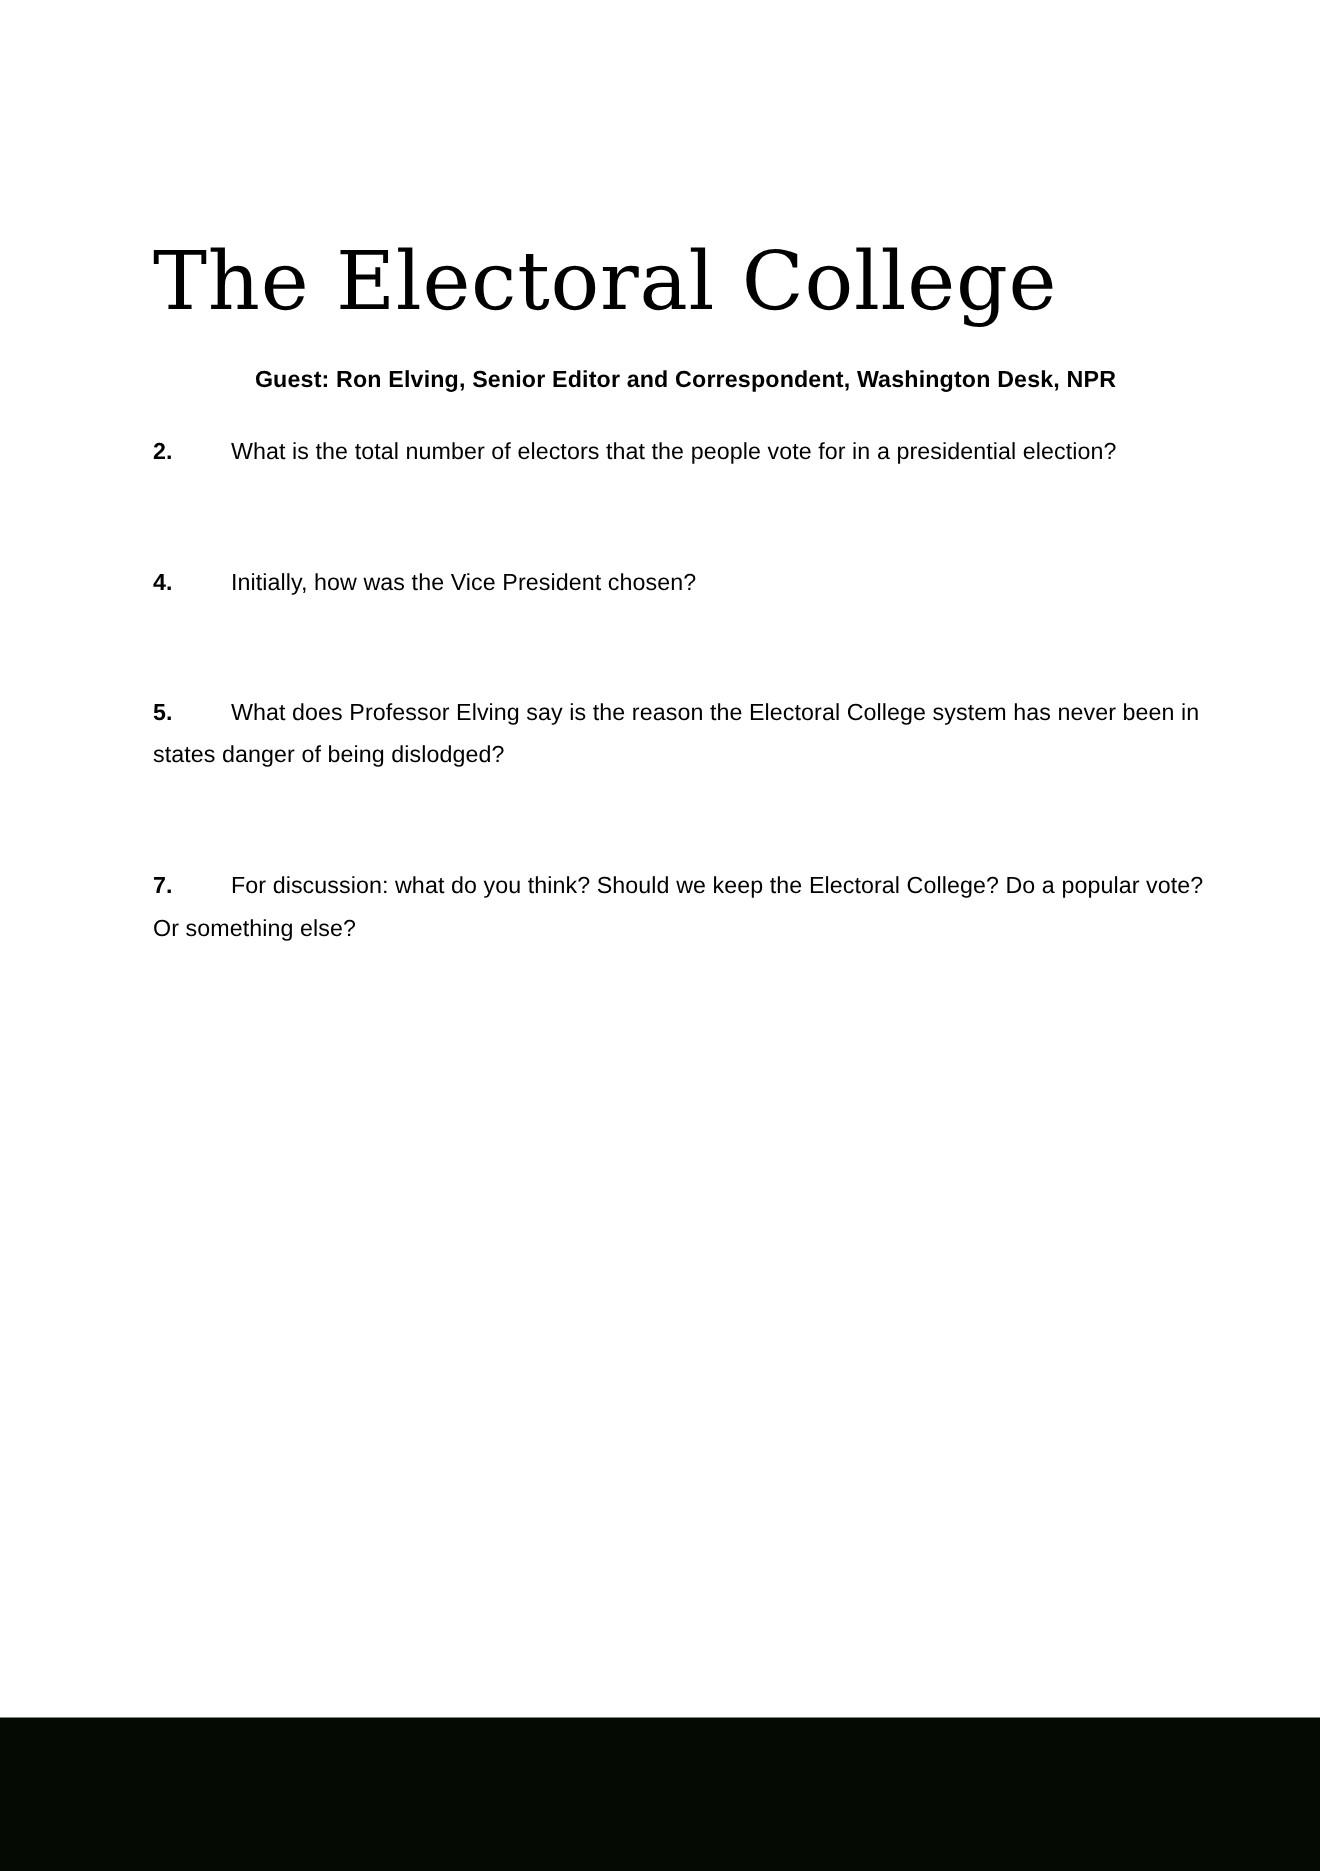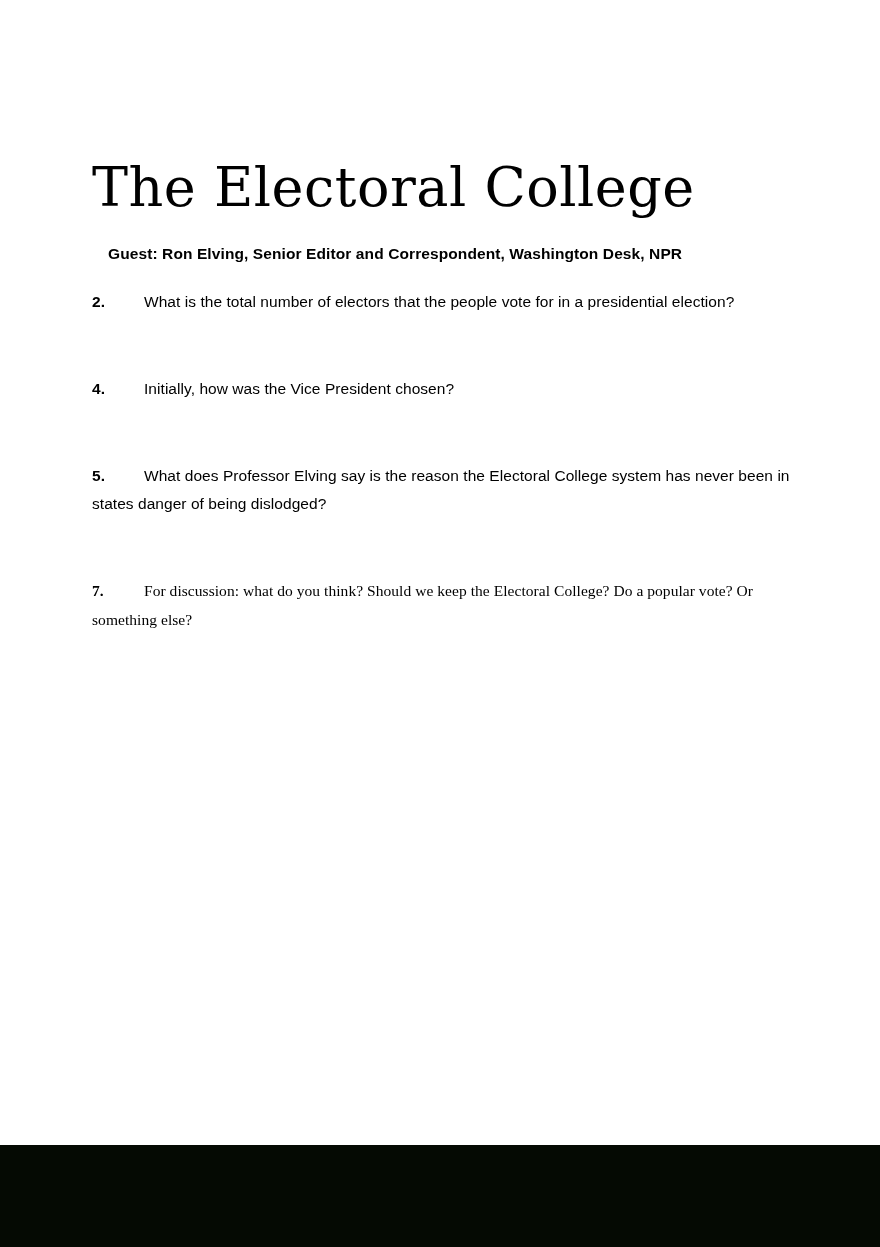--- a/index.html
+++ b/index.html
@@ -18,49 +18,49 @@
   .page {
     position: absolute;
     left: 0;
     top: 0;
     width: 880px;
     height: 1247px;
     background: #ffffff;
   }
   .content {
     position: absolute;
-    left: 92px;
+    left: 102px;
     top: 160px;
     width: 706px;
   }
   .doc-title {
     font-family: "DejaVu Serif", "Liberation Serif", serif;
     font-size: 54px;
     font-weight: 400;
     line-height: 1.05;
     letter-spacing: 0.5px;
     margin: 0 0 26px 0;
     color: #000000;
   }
   .guest-line {
     font-size: 15.5px;
     font-weight: bold;
     line-height: 1.4;
-    margin: 0 0 24px 16px;
+    margin: 0 0 24px 4px;
     letter-spacing: 0.1px;
+    text-align: center;
   }
   .qa-item {
     margin: 0 0 58px 0;
     font-size: 15.5px;
     line-height: 1.85;
     letter-spacing: 0.05px;
   }
   .qa-item:last-child {
     margin-bottom: 17px;
-    font-family: Liberation Serif, serif;
   }
   .qa-num {
     font-weight: bold;
     display: inline-block;
     min-width: 52px;
   }
   .qa-text {
     font-weight: normal;
   }
   .footer-bar {

